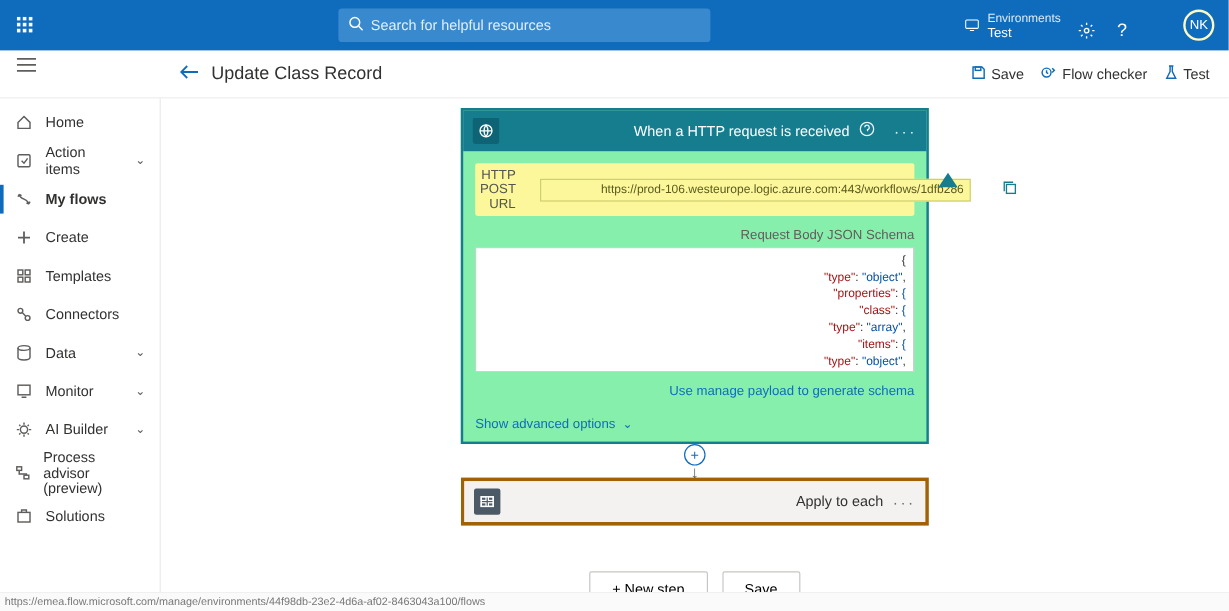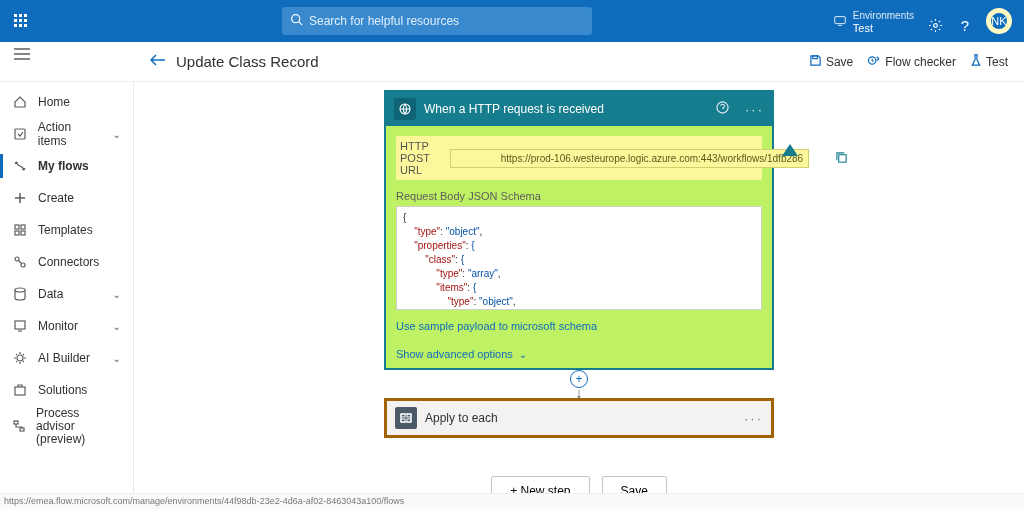--- a/index.html
+++ b/index.html
@@ -11,21 +11,21 @@
   .waffle svg { fill:#fff; }
   .search-wrap { margin-left: 240px; }
   .search { width: 310px; height: 28px; background: #3889ce; border-radius: 3px; display:flex; align-items:center; padding:0 8px; color:#fff; }
   .search input { flex:1; background:transparent; border:none; outline:none; color:#0f172a; font-size:12px; }
   .search input::placeholder { color:#e1effa; }
   .topbar-right { margin-left:auto; display:flex; align-items:flex-end; gap:12px; padding-right:12px; }
   .env { display:flex; align-items:center; gap:6px; font-size:11px; line-height:12px; }
   .env-txt { display:flex; flex-direction:column; }
   .env-lbl { font-size:10px; opacity:.85; }
   .hdr-icon { width:18px; height:18px; display:flex; align-items:center; justify-content:center; cursor:pointer; }
-  .avatar { width:26px; height:26px; border-radius:50%; border:5px solid #fef9c3; display:flex; align-items:center; justify-content:center; font-size:11px; }
+  .avatar { width:26px; height:26px; border-radius:50%; border:2px solid #fef9c3; display:flex; align-items:center; justify-content:center; font-size:11px;margin-left:30px; }
 
   
   .subbar { height: 40px; display:flex; align-items:center; padding-left: 150px; border-bottom:1px solid #eee; }
   .back-arrow { color:#0f6cbd; margin-right:10px; cursor:pointer; }
   .page-title { font-size:15px; color:#323130; }
   .subbar-right { margin-left:auto; display:flex; gap:14px; padding-right:16px; font-size:12px; }
   .subbar-act { display:flex; align-items:center; gap:4px; cursor:pointer; color:#323130; }
   .subbar-act .ico { color:#0f6cbd; }
 
   
@@ -37,21 +37,21 @@
   .side-item { display:flex; align-items:center; gap:10px; height:32px; padding:0 12px; font-size:12px; color:#323130; cursor:pointer; position:relative; }
   .side-item .ico { width:16px; color:#605e5c; display:flex; justify-content:center; }
   .side-item .chev { margin-left:auto; color:#605e5c; font-size:10px; }
   .side-item.active { font-weight:600; }
   .side-item.active::before { content:""; position:absolute; left:0; top:4px; bottom:4px; width:3px; background:#0f6cbd; }
   .side-item.multiline { height:40px; }
 
   
   .canvas { flex:1; display:flex; flex-direction:column; align-items:center; padding-top:8px; overflow:auto; }
 
-  .card { width: 390px; border:1px solid #0c5e8c; background:#bef264; margin-bottom:0; }
+  .card { width: 390px; border:1px solid #0c5e8c; background:#86efac; margin-bottom:0;text-align:right; }
   .card.trigger { border:2px solid #167d8f; }
   .card-head { height:34px; background:#167d8f; color:#fff; display:flex; align-items:center; padding:0 8px; gap:8px; }
   .card-head .ico-sq { width:22px; height:22px; background:#0e6475; display:flex; align-items:center; justify-content:center; border-radius:2px; }
   .card-head .title { font-size:12px; flex:1; }
   .card-head .hact { cursor:pointer; opacity:.9; }
   .card-body { padding:8px 10px; font-size:11px; color:#605e5c; }
   .field-row { display:flex; align-items:center; background:#fbf79a; padding:4px; margin:2px 0 10px; border-radius:2px;gap:20px; }
   .fld-lbl { width:105px; font-size:11px; color:#555; }
   .fld-val-box { flex:1; background:#fbf79a; border:1px solid #cfcf6f; font-size:10px; padding:3px 5px; color:#5c5a1f; display:flex; align-items:center; gap:4px; position:relative; }
   .drop-marker { position:absolute; right:26px; top:-6px; width:0; height:0; }
@@ -253,38 +253,38 @@
       <div class="side-item">
         <span class="ico">
           <svg width="14" height="14" viewBox="0 0 14 14" fill="none" stroke="#605e5c" stroke-width="1.2">
             <circle cx="7" cy="7" r="3"></circle>
             <path d="M7 1v2M7 11v2M1 7h2M11 7h2M3 3l1 1M10 10l1 1M3 11l1-1M10 4l1-1"></path>
           </svg>
         </span>
         <span style="">AI Builder</span>
         <span class="chev">⌄</span>
       </div>
-      <div class="side-item">
-        <span class="ico">
-          <svg width="14" height="14" viewBox="0 0 14 14" fill="none" stroke="#605e5c" stroke-width="1.2">
-            <rect x="2" y="4" width="10" height="8"></rect>
-            <path d="M5 4V2h4v2"></path>
-          </svg>
-        </span>
-        <span style="">Solutions</span>
-      </div>
       <div class="side-item multiline">
         <span class="ico">
           <svg width="14" height="14" viewBox="0 0 14 14" fill="none" stroke="#605e5c" stroke-width="1.2">
             <rect x="2" y="2" width="4" height="3"></rect>
             <rect x="8" y="9" width="4" height="3"></rect>
             <path d="M4 5v3h6V9"></path>
           </svg>
         </span>
         <span style="line-height:13px;">Process advisor (preview)</span>
+      </div>
+      <div class="side-item">
+        <span class="ico">
+          <svg width="14" height="14" viewBox="0 0 14 14" fill="none" stroke="#605e5c" stroke-width="1.2">
+            <rect x="2" y="4" width="10" height="8"></rect>
+            <path d="M5 4V2h4v2"></path>
+          </svg>
+        </span>
+        <span style="">Solutions</span>
       </div>
     </div>
 
   <div class="canvas">
 
     <div class="card trigger">
       <div class="card-head">
         <div class="ico-sq">
           <svg width="14" height="14" viewBox="0 0 14 14" fill="none" stroke="#fff" stroke-width="1.1">
               <circle cx="7" cy="7" r="5"></circle>
@@ -318,21 +318,21 @@
         <div class="schema-box" id="schema-box">
             <div>{</div>
             <div>&nbsp;&nbsp;&nbsp;&nbsp;<span class="k">"type"</span>: <span class="v">"object"</span>,</div>
             <div>&nbsp;&nbsp;&nbsp;&nbsp;<span class="k">"properties"</span>: <span class="v">{</span></div>
             <div>&nbsp;&nbsp;&nbsp;&nbsp;&nbsp;&nbsp;&nbsp;&nbsp;<span class="k">"class"</span>: <span class="v">{</span></div>
             <div>&nbsp;&nbsp;&nbsp;&nbsp;&nbsp;&nbsp;&nbsp;&nbsp;&nbsp;&nbsp;&nbsp;&nbsp;<span class="k">"type"</span>: <span class="v">"array"</span>,</div>
             <div>&nbsp;&nbsp;&nbsp;&nbsp;&nbsp;&nbsp;&nbsp;&nbsp;&nbsp;&nbsp;&nbsp;&nbsp;<span class="k">"items"</span>: <span class="v">{</span></div>
             <div>&nbsp;&nbsp;&nbsp;&nbsp;&nbsp;&nbsp;&nbsp;&nbsp;&nbsp;&nbsp;&nbsp;&nbsp;&nbsp;&nbsp;&nbsp;&nbsp;<span class="k">"type"</span>: <span class="v">"object"</span>,</div>
             <div>&nbsp;&nbsp;&nbsp;&nbsp;&nbsp;&nbsp;&nbsp;&nbsp;&nbsp;&nbsp;&nbsp;&nbsp;&nbsp;&nbsp;&nbsp;&nbsp;: </div>
           </div>
-        <div class="link-row">Use sample payload to microsoft schema</div>
+        <div class="link-row">Use manage payload to generate schema</div>
         <div class="adv-row">
           <span>Show advanced options</span>
           <span style="font-size:10px;">⌄</span>
         </div>
       </div>
     </div>
 
     <div style="display:flex;flex-direction:column;align-items:center;">
       <div class="plus-circle">+</div>
       <div class="arrow-dn">↓</div>

